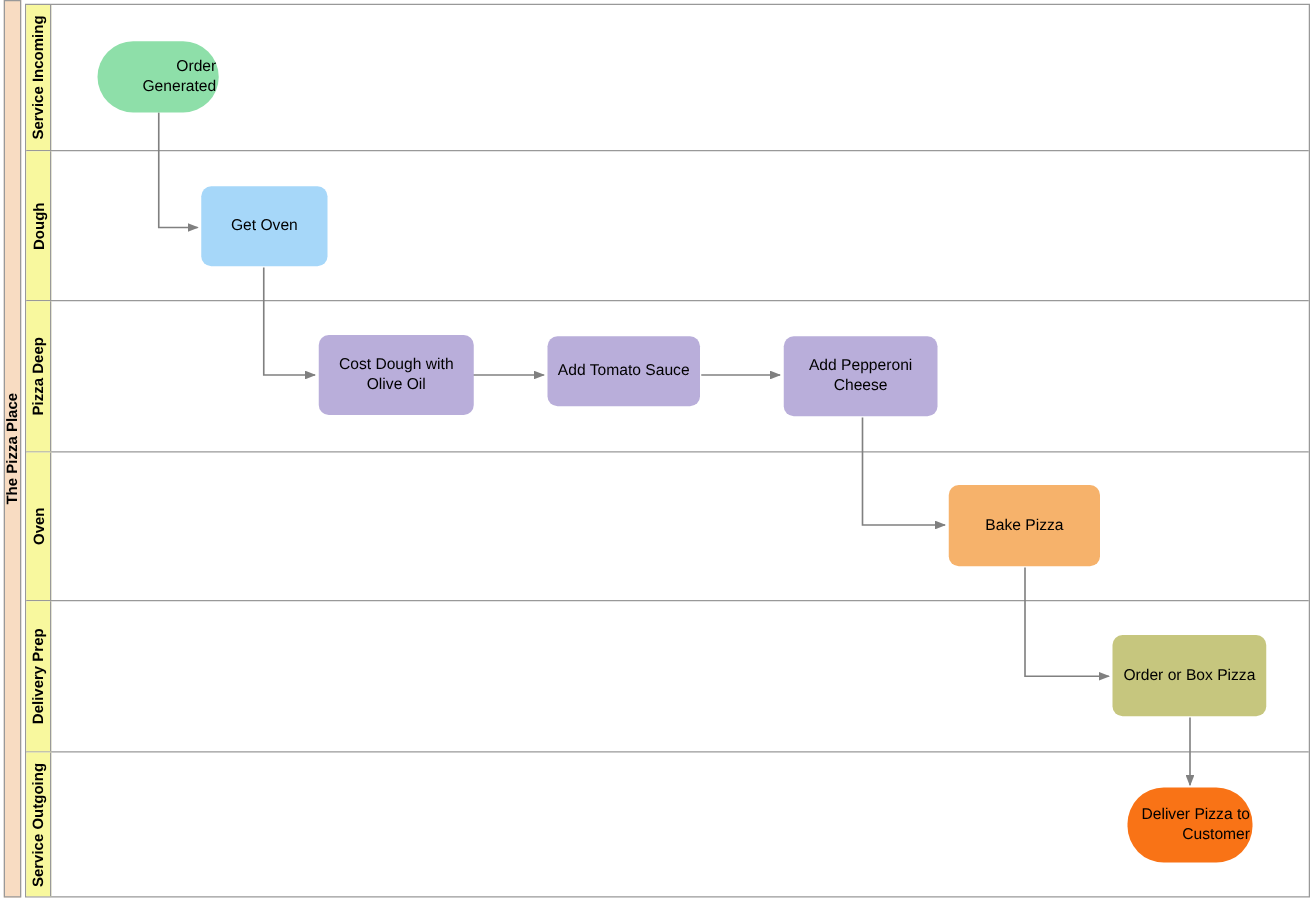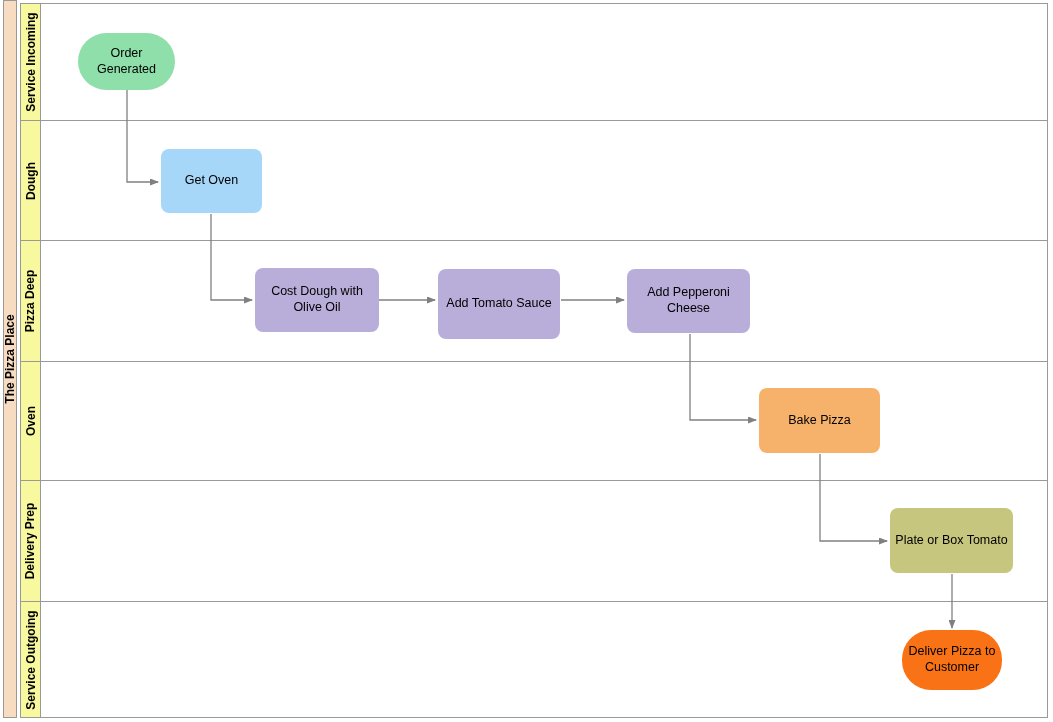--- a/index.html
+++ b/index.html
@@ -71,21 +71,21 @@
     display: flex;
     align-items: center;
     justify-content: center;
     text-align: center;
     font-size: 12.5px;
     line-height: 1.25;
     padding: 2px;
     color: #000;
   }
   .node.proc { border-radius: 8px; }
-  .node.term { border-radius: 29px; }
+  .node.term { border-radius: 29px; text-align: right; }
 </style>
 </head>
 <body>
 
 <div class="canvas">
 
   <div class="pool-title-bar">
     <span class="vtext">The Pizza Place</span>
   </div>
 
@@ -150,33 +150,33 @@
   </div>
 
   <div class="node proc" style="left: 161px; top: 149px; width: 101px; height: 64px; background-color: rgb(166, 215, 249);">
     <span>Get Oven</span>
   </div>
 
   <div class="node proc" style="left: 255px; top: 268px; width: 124px; height: 64px; background-color: rgb(185, 174, 218); justify-content: flex-end;">
     <span>Cost Dough with Olive Oil</span>
   </div>
 
-  <div class="node proc" style="left: 438px; top: 269px; width: 122px; height: 70px; background-color: rgb(185, 174, 218);">
+  <div class="node proc" style="left: 438px; top: 269px; width: 122px; height: 56px; background-color: rgb(185, 174, 218);">
     <span>Add Tomato Sauce</span>
   </div>
 
   <div class="node proc" style="left: 627px; top: 269px; width: 123px; height: 64px; background-color: rgb(185, 174, 218);">
     <span>Add Pepperoni Cheese</span>
   </div>
 
   <div class="node proc" style="left: 759px; top: 388px; width: 121px; height: 65px; background-color: rgb(246, 178, 107);">
     <span>Bake Pizza</span>
   </div>
 
   <div class="node proc" style="left: 890px; top: 508px; width: 123px; height: 65px; background-color: rgb(198, 198, 126);">
-    <span>Plate or Box Tomato</span>
+    <span>Order or Box Pizza</span>
   </div>
 
   <div class="node term" style="left: 902px; top: 630px; width: 100px; height: 60px; background-color: #f97316;">
     <span>Deliver Pizza to Customer</span>
   </div>
 
 </div>
 
 </body></html>

